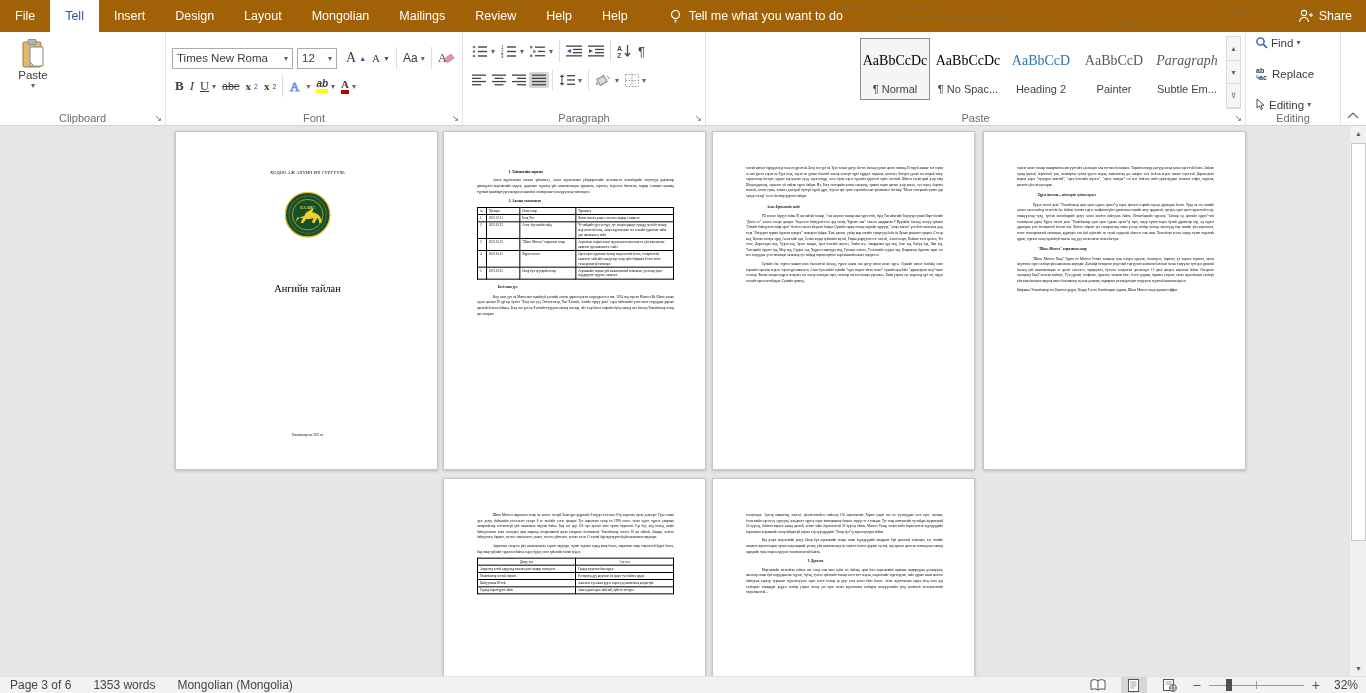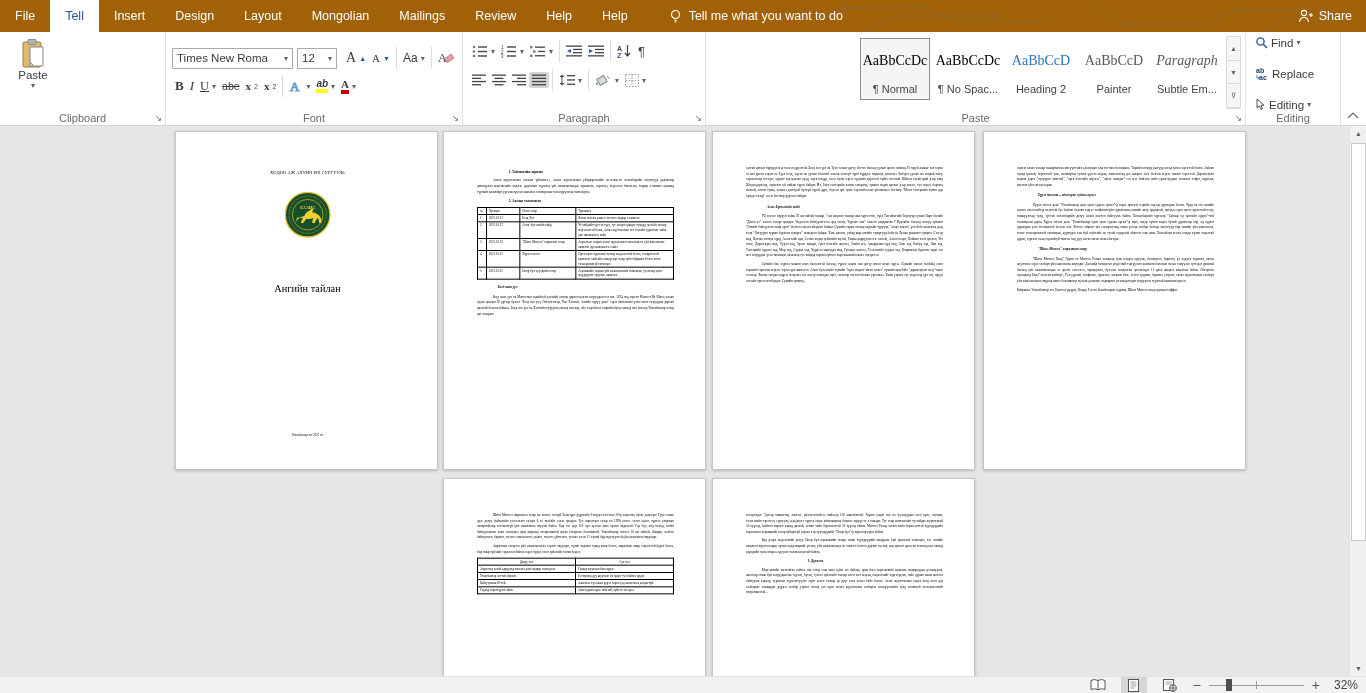--- a/index.html
+++ b/index.html
@@ -583,20 +583,25 @@
 
 </div>
 
 <div class="vscroll">
   <div class="varrow" style="top:0;">▲</div>
   <div class="vthumb"></div>
   <div class="varrow" style="bottom:0;">▼</div>
 </div>
 
 <div class="statusbar">
+  <div class="sb-left">
+    <span>Page 3 of 6</span>
+    <span>1353 words</span>
+    <span>Mongolian (Mongolia)</span>
+  </div>
   <div class="sb-right">
     <div class="viewbtn">
       <svg width="16" height="12" viewBox="0 0 16 12">
         <path d="M1 1.5 Q4.5 -0.5 8 1.5 Q11.5 -0.5 15 1.5 V10.5 Q11.5 8.8 8 10.8 Q4.5 8.8 1 10.5 Z" fill="#fff" stroke="#555"></path>
         <path d="M8 1.5 V10.8" stroke="#555"></path>
       </svg>
     </div>
     <div class="viewbtn sel">
       <svg width="11" height="13" viewBox="0 0 11 13">
         <rect x="0.5" y="0.5" width="10" height="12" fill="#fff" stroke="#555"></rect>

